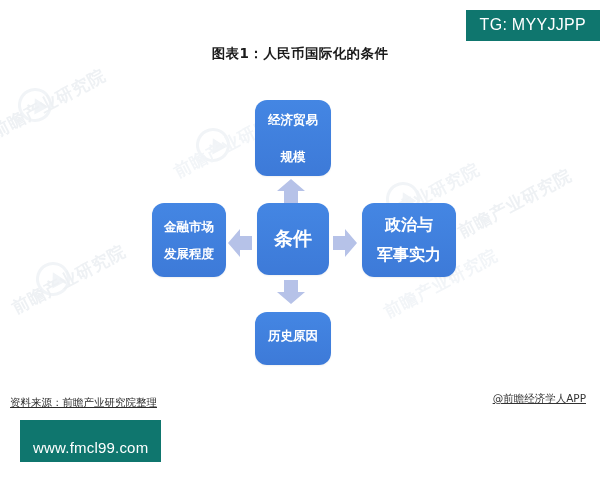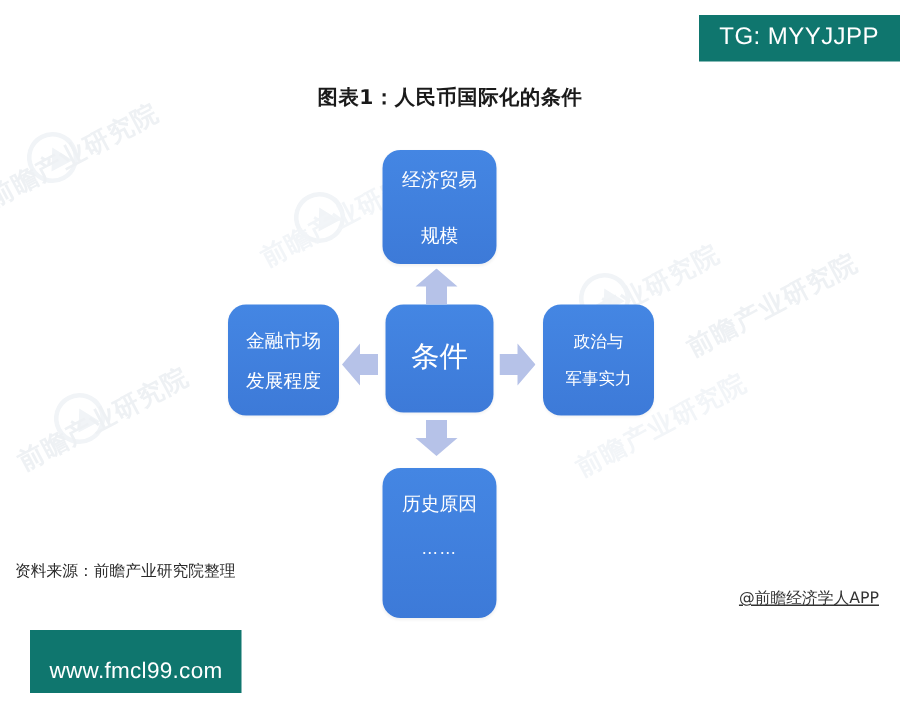--- a/index.html
+++ b/index.html
@@ -70,21 +70,21 @@
   .badge-url {
     left:20px; bottom:18px;
     padding:19px 13px 6px 13px;
     font-size:15px;
     letter-spacing:.2px;
   }
 
   
   .chart-title {
     position:absolute;
-    top:56px;
+    top:45px;
     left:0; right:0;
     text-align:center;
     font-size:13.5px;
     font-weight:700;
     color:#1a1a1a;
     font-family:"DejaVu Sans",sans-serif;
     z-index:5;
     letter-spacing:.4px;
   }
 
@@ -94,21 +94,21 @@
   .node {
     position:absolute;
     background:linear-gradient(180deg,#4486e3 0%,#3d7ad8 100%);
     border-radius:12px;
     display:flex;
     flex-direction:column;
     align-items:center;
     justify-content:center;
     color:#ffffff;
     font-family:"DejaVu Sans",sans-serif;
-    font-weight:400;
+    font-weight:700;
     box-shadow:0 1px 2px rgba(0,0,0,.06);
   }
   .node .ln { line-height:1.05; white-space:nowrap; }
 
   
   .node-top {
     left:255px; top:100px;
     width:76px; height:76px;
     font-size:12.5px;
   }
@@ -125,29 +125,29 @@
   .node-left {
     left:152px; top:203px;
     width:74px; height:74px;
     font-size:12.5px;
   }
   .node-left .ln + .ln { margin-top:13px; }
 
   
   .node-right {
     left:362px; top:203px;
-    width:74px; height:74px;
-    font-size:11px;
+    width:94px; height:74px;
+    font-size:16px;
   }
   .node-right .ln + .ln { margin-top:13px;text-align:right; }
 
   
   .node-bottom {
     left:255px; top:312px;
-    width:76px; height:100px;
+    width:76px; height:53px;
     font-size:12.5px;
     justify-content:flex-start;
     padding-top:17px;
   }
   .node-bottom .dots {
     margin-top:18px;
     font-size:11px;
     letter-spacing:1px;
     opacity:.95;
   }
@@ -163,21 +163,21 @@
 
   
   .footer {
     position:absolute;
     font-family:"DejaVu Sans",sans-serif;
     font-size:10.5px;
     color:#2b2b2b;
     z-index:6;
     white-space:nowrap;
   }
-  .footer-source { left:10px; top:374px; }
+  .footer-source { left:10px; top:396px;text-decoration:underline; }
   .footer-app    { right:14px; top:392px; color:#333333;text-decoration:underline; }
 </style>
 </head>
 <body>
 
 <div class="wm-layer">
   <div class="wm-mark m1"></div>
   <div class="wm-mark m2"></div>
   <div class="wm-mark m3"></div>
   <div class="wm-mark m4"></div>

